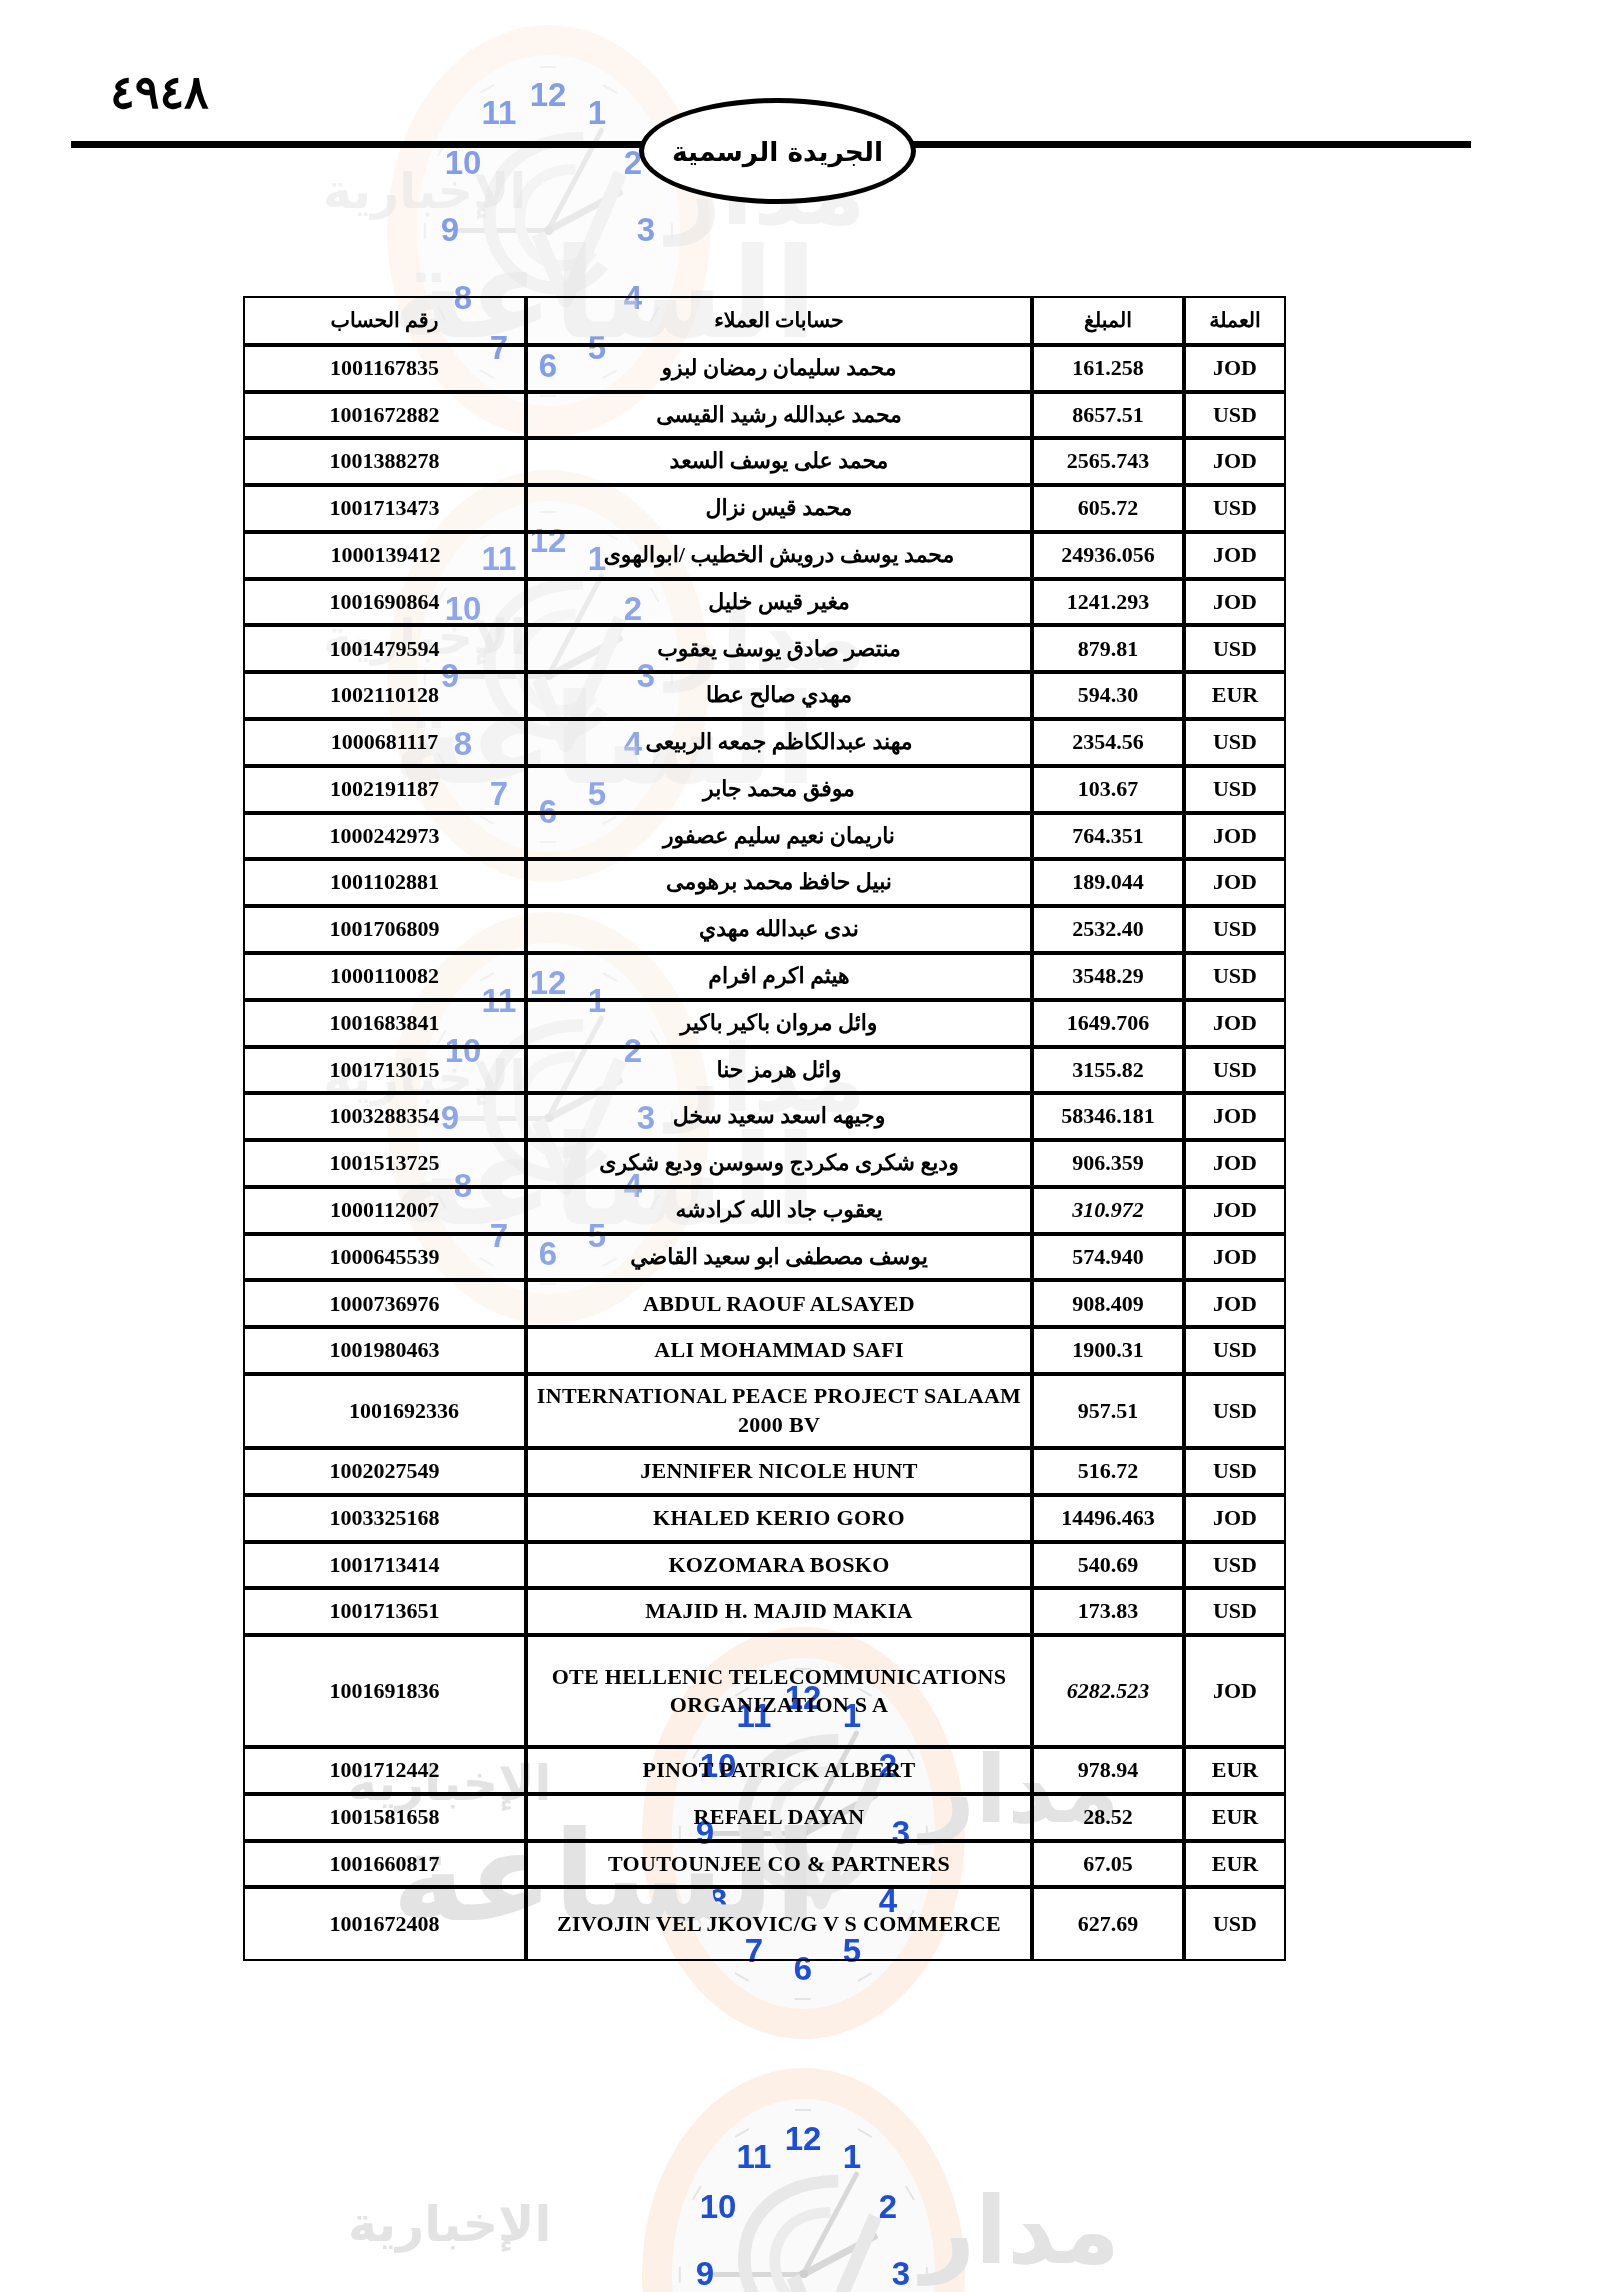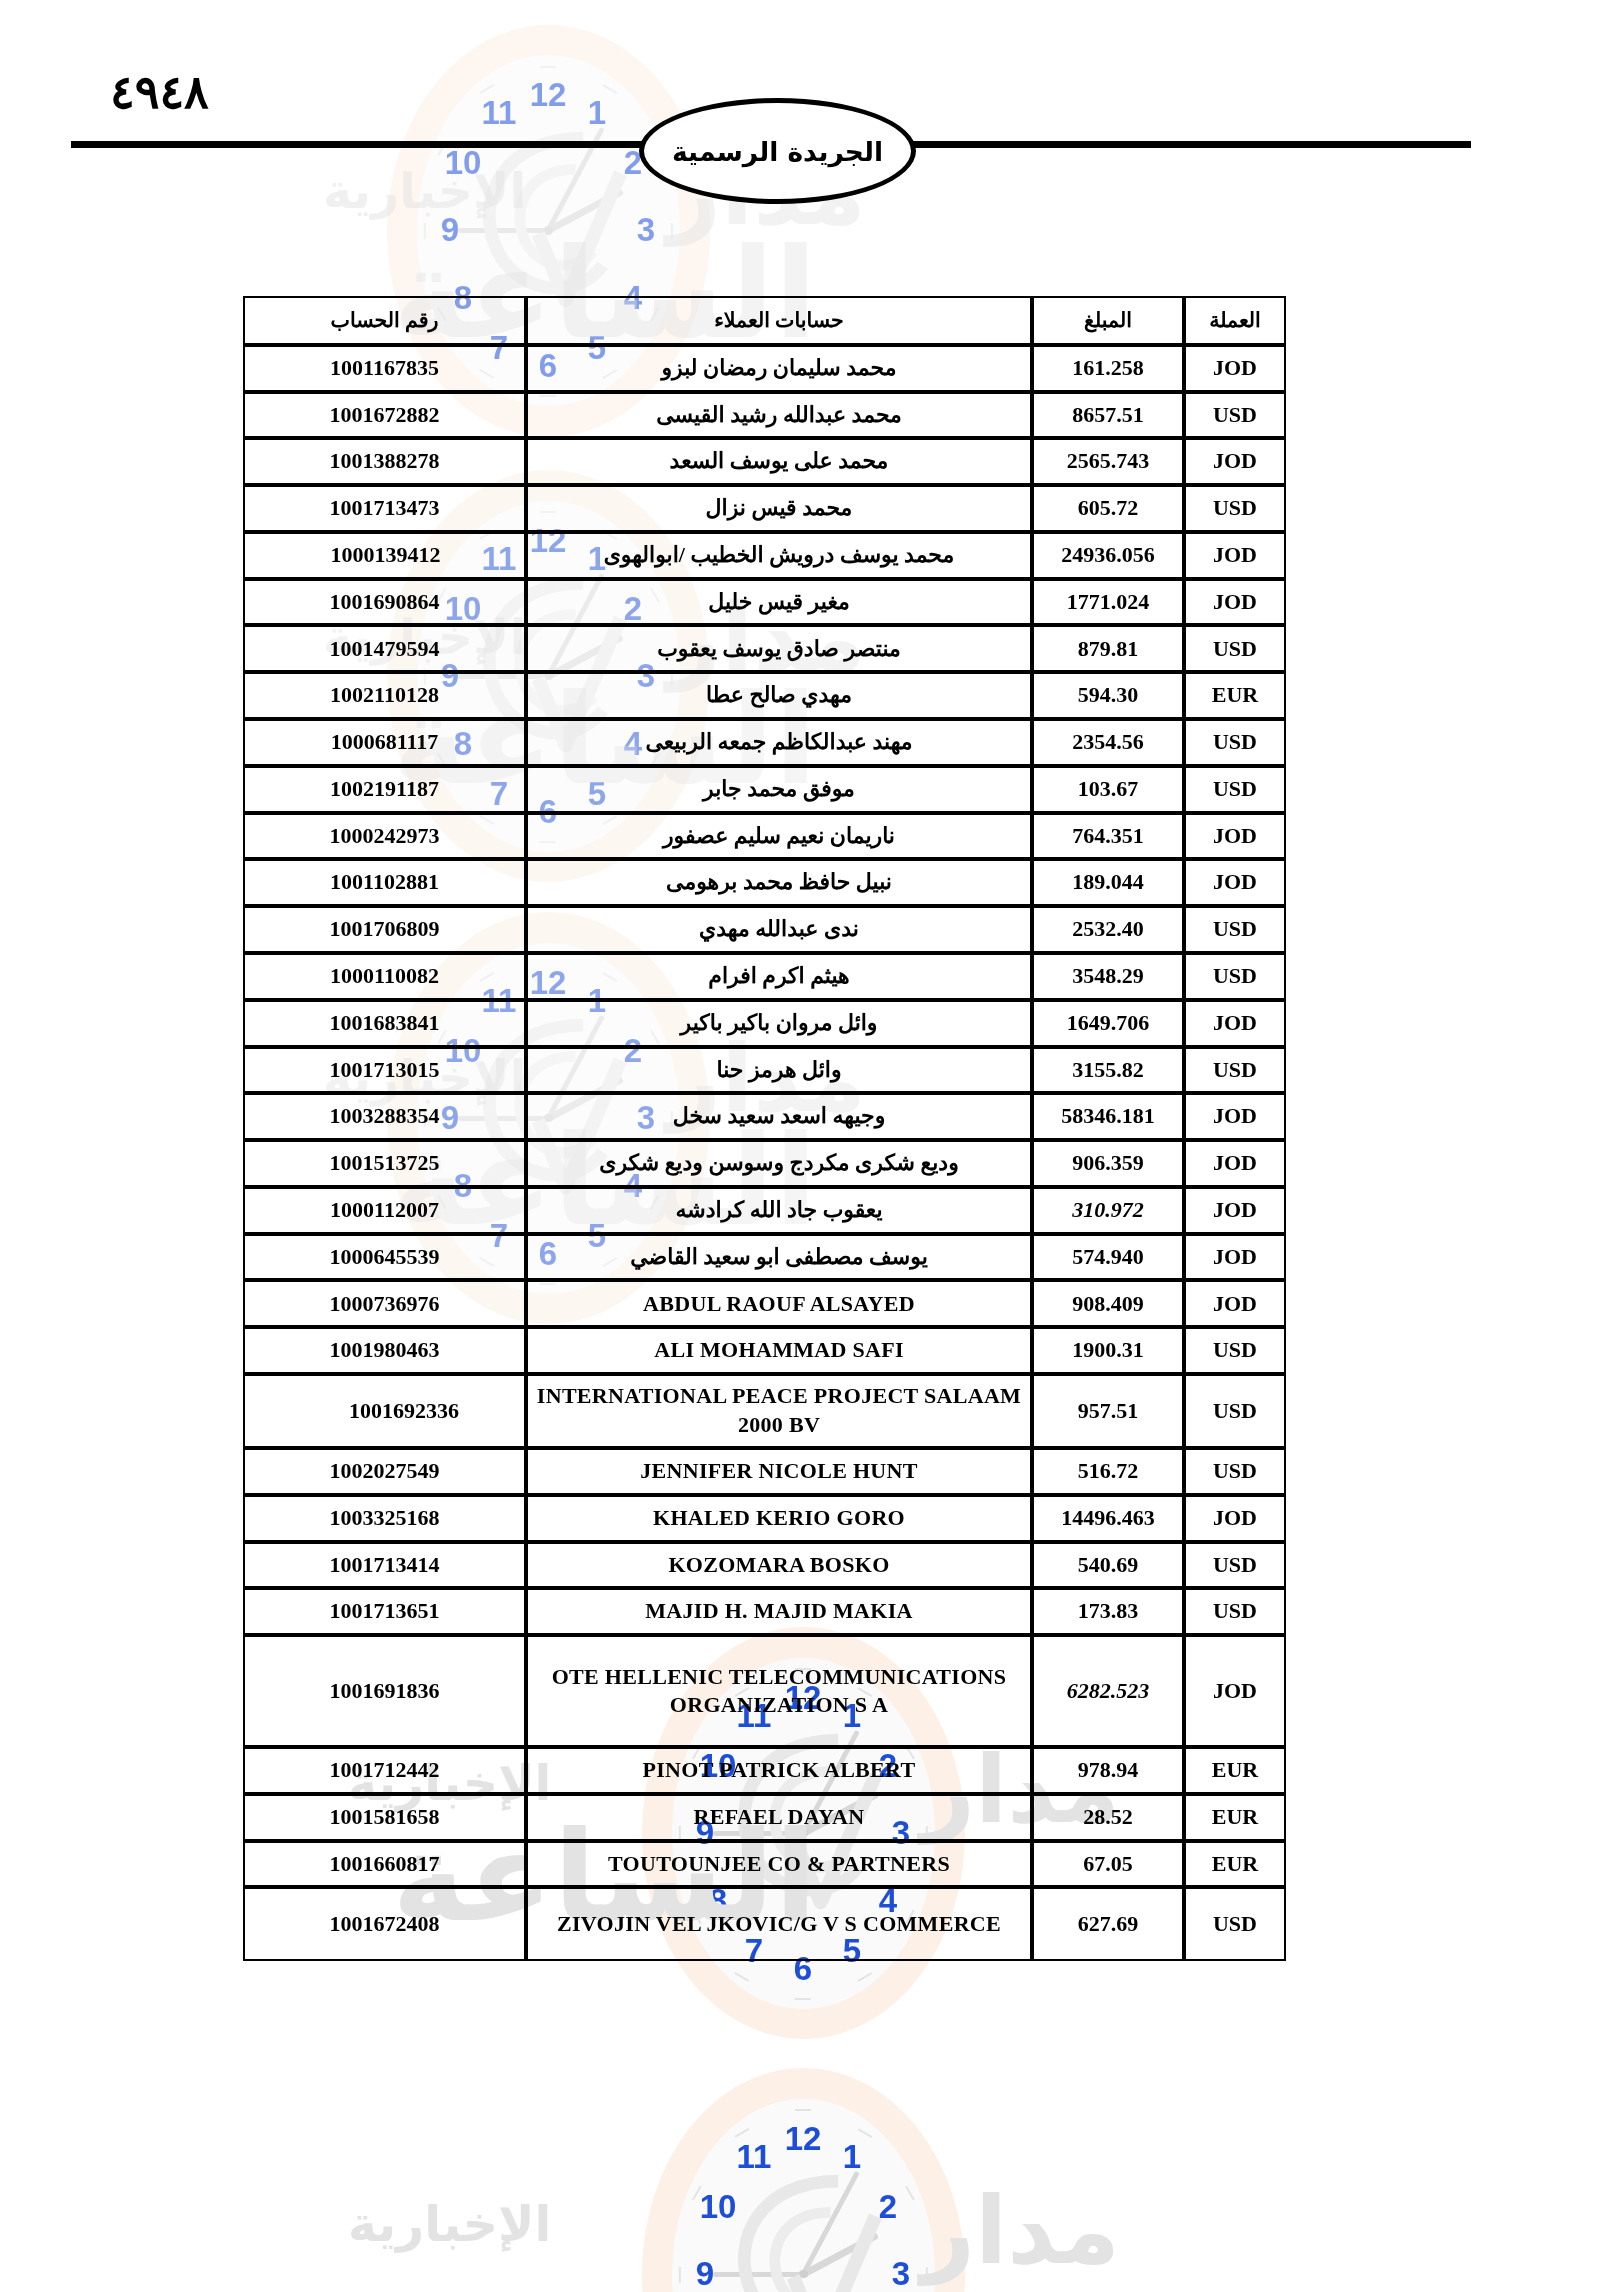--- a/index.html
+++ b/index.html
@@ -429,21 +429,21 @@
           <td class="cell-num" style="direction: ltr;">1001713473</td>
         </tr>
         <tr>
           <td class="cell-num" style="direction: ltr;">JOD</td>
           <td class="cell-num" style="direction: ltr;">24936.056</td>
           <td class="cell-ar" style="direction: rtl;">محمد يوسف درويش الخطيب /ابوالهوى</td>
           <td class="cell-num" style="direction: ltr; padding-left: 8px;">1000139412</td>
         </tr>
         <tr>
           <td class="cell-num" style="direction: ltr;">JOD</td>
-          <td class="cell-num" style="direction: ltr;">1771.024</td>
+          <td class="cell-num" style="direction: ltr;">1241.293</td>
           <td class="cell-ar" style="direction: rtl;">مغير قيس خليل</td>
           <td class="cell-num" style="direction: ltr;">1001690864</td>
         </tr>
         <tr>
           <td class="cell-num" style="direction: ltr;">USD</td>
           <td class="cell-num" style="direction: ltr;">879.81</td>
           <td class="cell-ar" style="direction: rtl;">منتصر صادق يوسف يعقوب</td>
           <td class="cell-num" style="direction: ltr;">1001479594</td>
         </tr>
         <tr>

